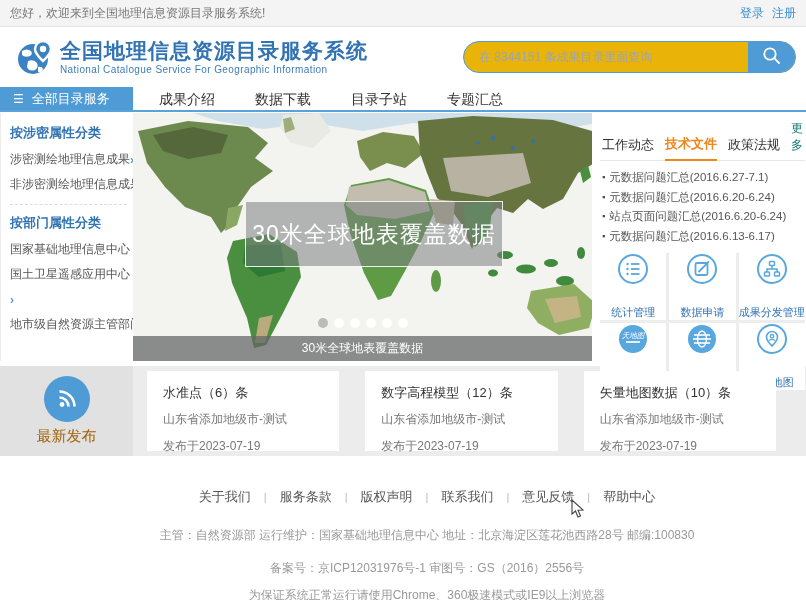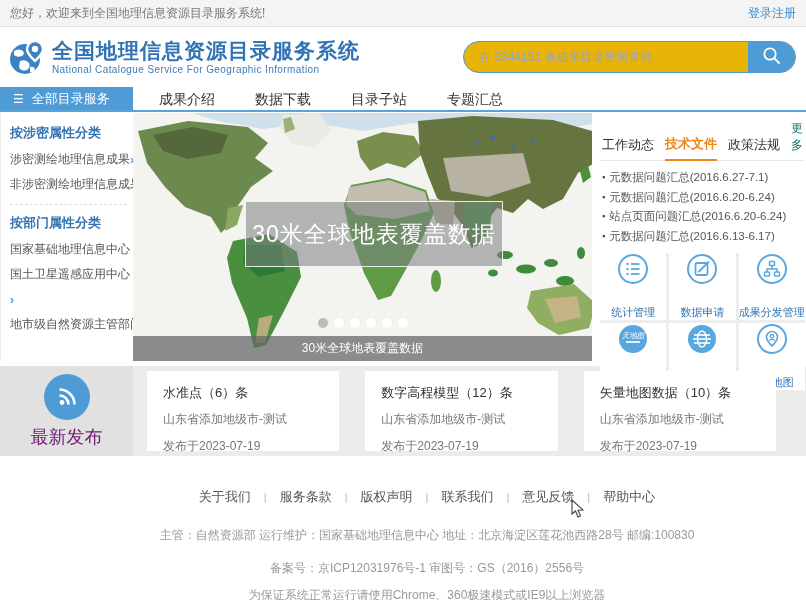--- a/index.html
+++ b/index.html
@@ -3,25 +3,25 @@
 <meta charset="utf-8">
 <style>
   * { margin:0; padding:0; box-sizing:border-box; }
   html,body { width:806px; height:600px; }
   body { font-family:"Liberation Sans","DejaVu Sans",sans-serif; background:#fff; overflow:hidden; }
   .page { position:relative; width:806px; height:600px; background:#fff; }
 
   
   .topbar { height:27px; background:#f4f4f4; border-bottom:1px solid #e3e3e3;
             display:flex; align-items:center; padding:0 10px; font-size:12px; color:#777; }
-  .topbar-links { margin-left:auto; display:flex; gap:0;text-align:right; }
+  .topbar-links { margin-left:auto; display:flex; gap:8px;text-align:right; }
   .topbar-links a { color:#3e8fd0; text-decoration:none; font-size:12px; cursor:pointer; }
 
   
-  .header { height:60px; display:flex; align-items:center; padding:0 10px 0 8px; }
+  .header { height:60px; display:flex; align-items:center; padding:0 10px 0 16px; }
   .logo { display:flex; align-items:center; gap:4px; }
   .logo-text .title { font-size:21px; font-weight:bold; color:#3173b3; letter-spacing:1px; line-height:24px; }
   .logo-text .subtitle { font-size:10px; color:#3f7cb6; letter-spacing:0.4px; margin-top:1px; }
   .search { margin-left:auto; width:333px; height:32px; display:flex; border:1px solid #4f9bd5;
             border-radius:17px; overflow:hidden; background:#eab308; }
   .search input { flex:1; border:none; outline:none; padding:0 15px; font-size:12px; color:#333;
                   font-family:inherit; background:transparent; }
   .search input::placeholder { color:#9aa6b0; }
   .search button { width:47px; background:#4f9bd5; border:none; cursor:pointer;
                    display:flex; align-items:center; justify-content:center; }
@@ -75,21 +75,21 @@
   .quick-card { background:#fff; display:flex; flex-direction:column; align-items:center;
                 justify-content:center; gap:16px; cursor:pointer; overflow:hidden; }
   .quick-label { color:#3173b3; font-size:11px; white-space:nowrap; }
 
   
   .latest-strip { margin-top:5px; height:90px; background:#ececec; display:flex; align-items:center; }
   .latest-left { width:133px; height:90px; background:#e1e1e1; display:flex; flex-direction:column;
                  align-items:center; justify-content:center; gap:5px; cursor:pointer; }
   .rss-circle { width:46px; height:46px; border-radius:50%; background:#4f9bd5;
                 display:flex; align-items:center; justify-content:center; }
-  .latest-label { color:#701a75; font-size:18px; }
+  .latest-label { color:#a16207; font-size:15px; }
   .latest-cards { flex:1; display:flex; gap:26px; padding:0 30px 0 14px; }
   .latest-card { flex:1; background:#fff; height:80px; padding:10px 16px; cursor:pointer; }
   .card-title { font-size:13px; color:#333; margin:3px 0 9px; white-space:nowrap; }
   .card-source { font-size:12px; color:#777; margin-bottom:10px; white-space:nowrap; }
   .card-date { font-size:12px; color:#777; white-space:nowrap; }
 
   
   .footer { text-align:center; padding-top:32px;padding-left:48px; }
   .footer-links { display:flex; justify-content:center; align-items:center; gap:13px;
                   font-size:13px; color:#555; }

